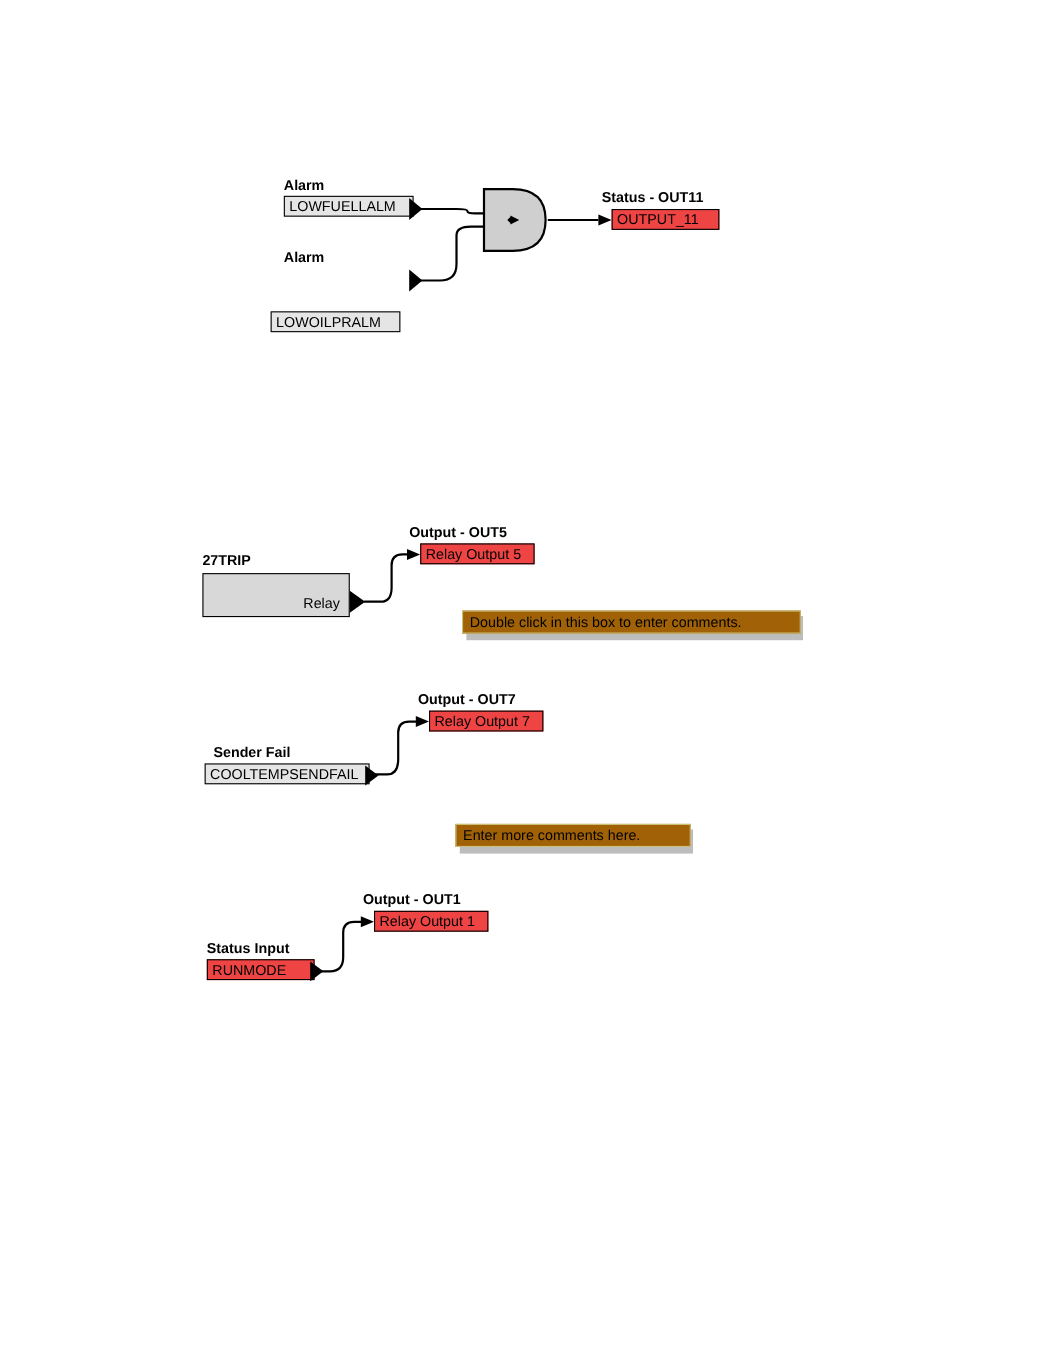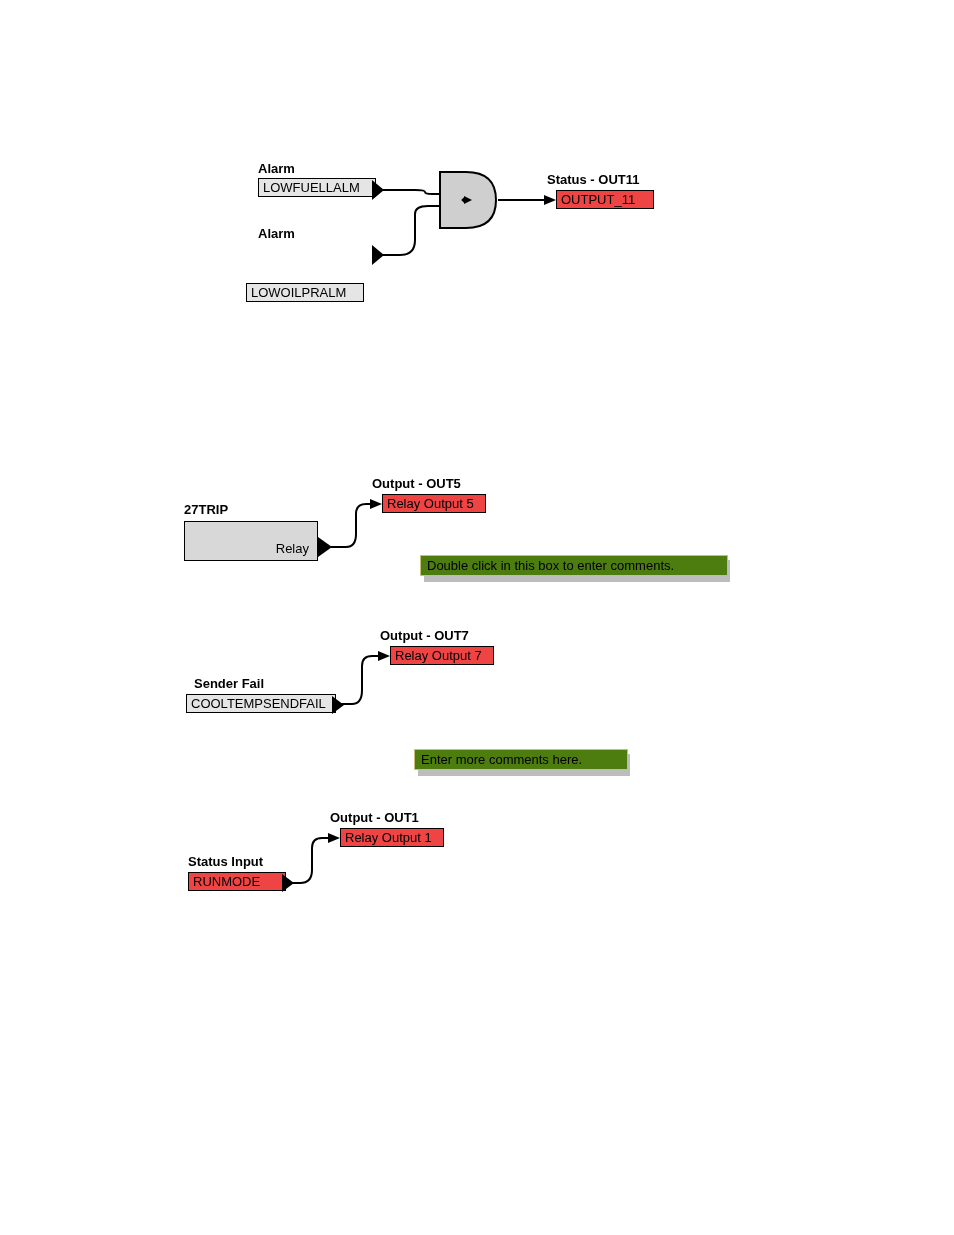--- a/index.html
+++ b/index.html
@@ -5,21 +5,21 @@
   html,body{margin:0;padding:0;background:#fff;font-family:Arial,Helvetica,sans-serif;}
   .page{position:relative;width:954px;height:1235px;}
   .canvas{position:absolute;left:0;top:0;}
   .lbl{position:absolute;font-size:13px;font-weight:bold;color:#000;white-space:nowrap;}
   .node{position:absolute;font-size:13px;padding:1px 4px 1px 4px;border:1px solid #000;white-space:nowrap;}
   .yellow{background:#e5e5e5;}
   .green{background:#ef4444;}
   .gate{position:absolute;}
   .tripbox{position:absolute;background:#d8d8d8;border:1px solid #000;}
   .tripbox .triplbl{position:absolute;right:8px;bottom:4px;font-size:13px;}
-  .comment{position:absolute;background:#4d7c0f;border:1px solid #c9bf77;font-size:13px;padding:2px 6px;white-space:nowrap;}
+  .comment{position:absolute;background:#a16207;border:1px solid #c9bf77;font-size:13px;padding:2px 6px;white-space:nowrap;}
   .comment-shadow{position:absolute;background:#bdbdbd;}
   .tri{position:absolute;width:0;height:0;}
 </style>
 </head>
 <body>
 
 <div class="page">
 
   <svg class="canvas" width="954" height="1235">
 

